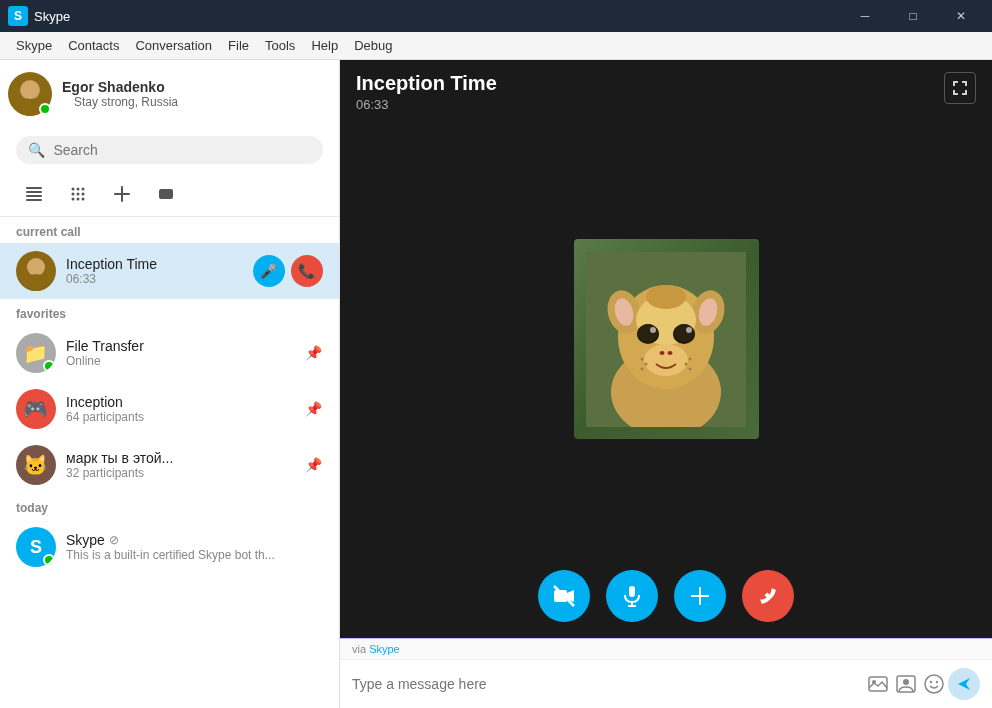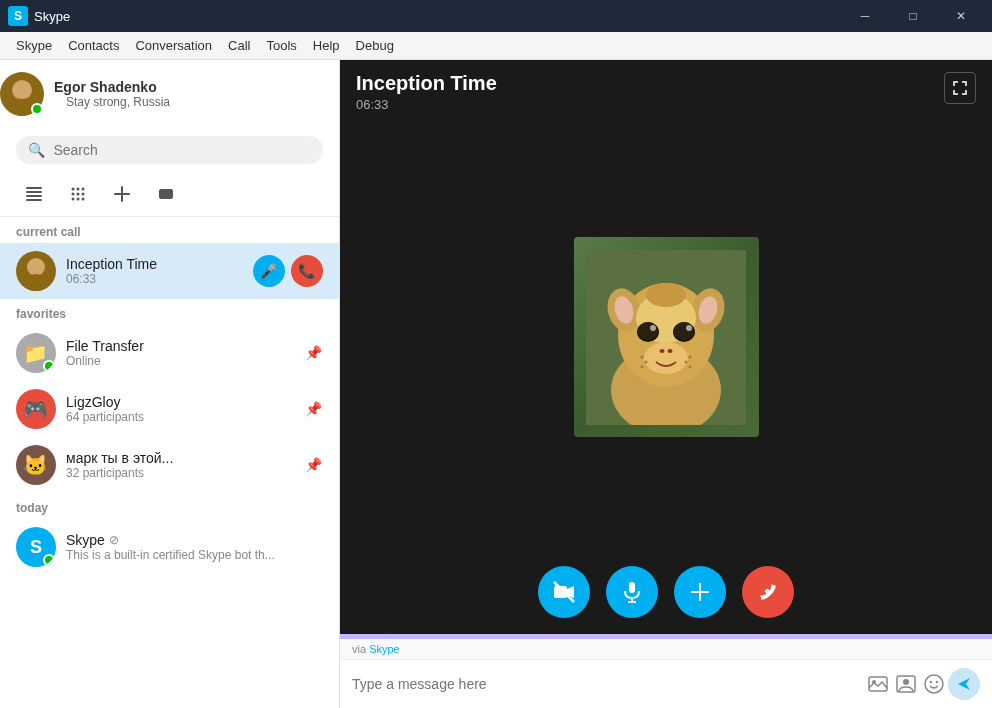--- a/index.html
+++ b/index.html
@@ -44,21 +44,21 @@
       display: flex;
       flex-direction: column;
       border-right: 1px solid #e0e0e0;
       flex-shrink: 0;
     }
 
     
     .profile-section {
       display: flex;
       align-items: center;
-      padding: 12px 0;
+      padding: 12px 8px;
       gap: 10px;
     }
     .avatar-wrapper { position: relative; }
     .avatar { width: 44px; height: 44px; border-radius: 50%; background: #8B6914; overflow: hidden; display: flex; align-items: center; justify-content: center; }
     .status-dot { position: absolute; bottom: 1px; right: 1px; width: 12px; height: 12px; border-radius: 50%; background: #00c300; border: 2px solid white; }
     .profile-info { flex: 1; }
     .profile-name { font-size: 14px; font-weight: 600; color: #333; }
     .profile-status { font-size: 12px; color: #666; margin-left: 12px; }
 
     
@@ -177,21 +177,21 @@
       color: white;
       font-size: 20px;
       cursor: pointer;
     }
     .ctrl-btn.cyan { background: #00aff0; }
     .ctrl-btn.red { background: #e74c3c; }
 
     
     .chat-area {
       background: #ffffff;
-      border-top: 5px solid #c4b5fd;
+      border-top: 1px solid #c4b5fd;
     }
     .via-skype {
       padding: 4px 12px;
       font-size: 11px;
       color: #888;
       background: #f9f9f9;
       border-bottom: 1px solid #eee;
     }
     .via-skype a { color: #00aff0; text-decoration: none; }
     .chat-input-row {
@@ -237,21 +237,21 @@
     <div class="title-bar-btn">─</div>
     <div class="title-bar-btn">□</div>
     <div class="title-bar-btn close">✕</div>
   </div>
 </div>
 
 <div class="menu-bar">
   <div class="menu-item">Skype</div>
   <div class="menu-item">Contacts</div>
   <div class="menu-item">Conversation</div>
-  <div class="menu-item">Call</div>
+  <div class="menu-item">File</div>
   <div class="menu-item">Tools</div>
   <div class="menu-item">Help</div>
   <div class="menu-item">Debug</div>
 </div>
 
 <div class="main-layout">
 
   <div class="sidebar">
 
     <div class="profile-section">
@@ -346,21 +346,21 @@
         <div class="contact-sub">Online</div>
       </div>
       <div class="pin-icon">📌</div>
     </div>
 
     <div class="contact-item">
       <div class="contact-avatar ligz-avatar" style="background:#e74c3c; font-size:20px; display:flex; align-items:center; justify-content:center;">
         <span>🎮</span>
       </div>
       <div class="contact-info">
-        <div class="contact-name">LigzGloy</div>
+        <div class="contact-name">Inception</div>
         <div class="contact-sub">64 participants</div>
       </div>
       <div class="pin-icon">📌</div>
     </div>
 
     <div class="contact-item">
       <div class="contact-avatar mark-avatar" style="background:#795548; font-size:20px; display:flex; align-items:center; justify-content:center;">
         <span>🐱</span>
       </div>
       <div class="contact-info">

